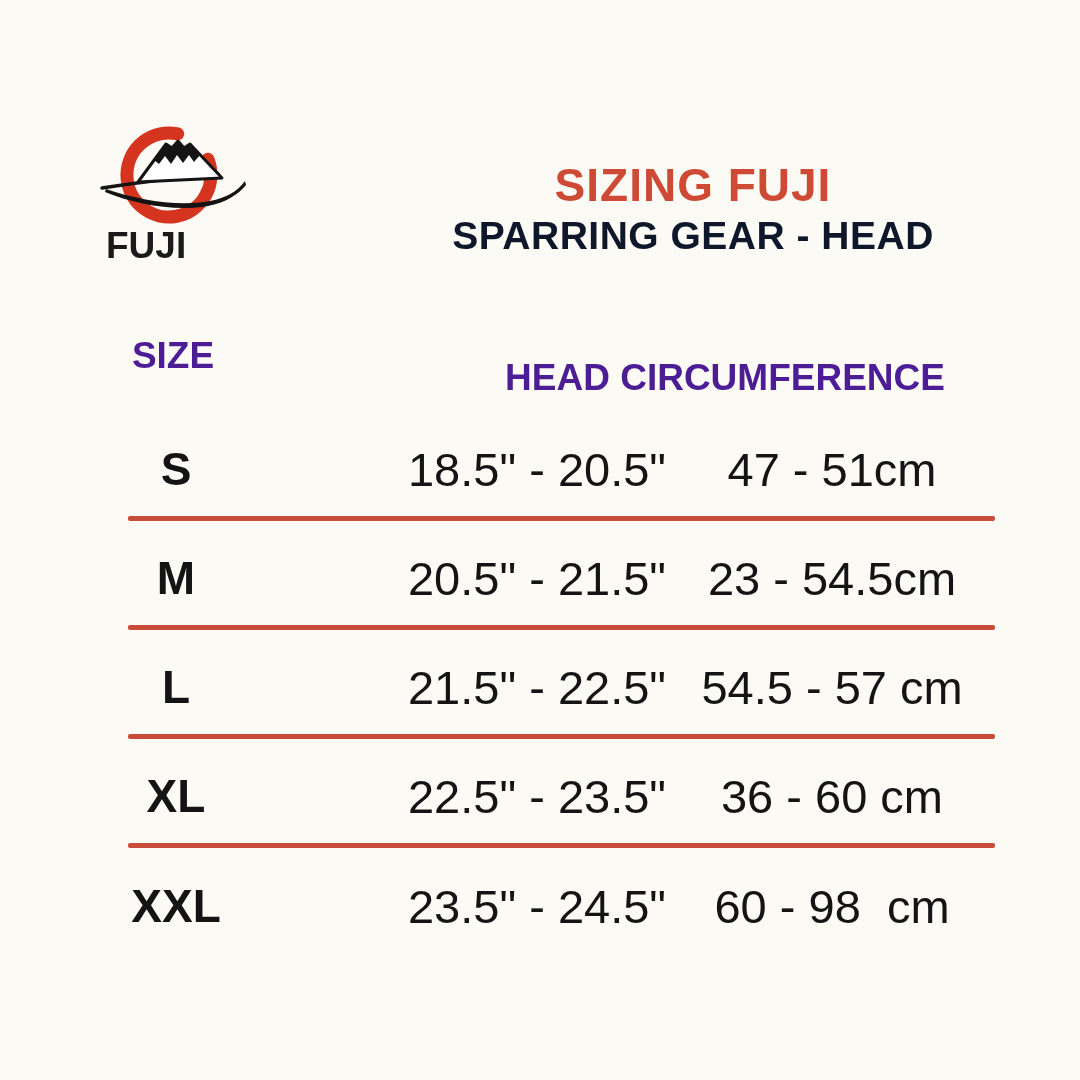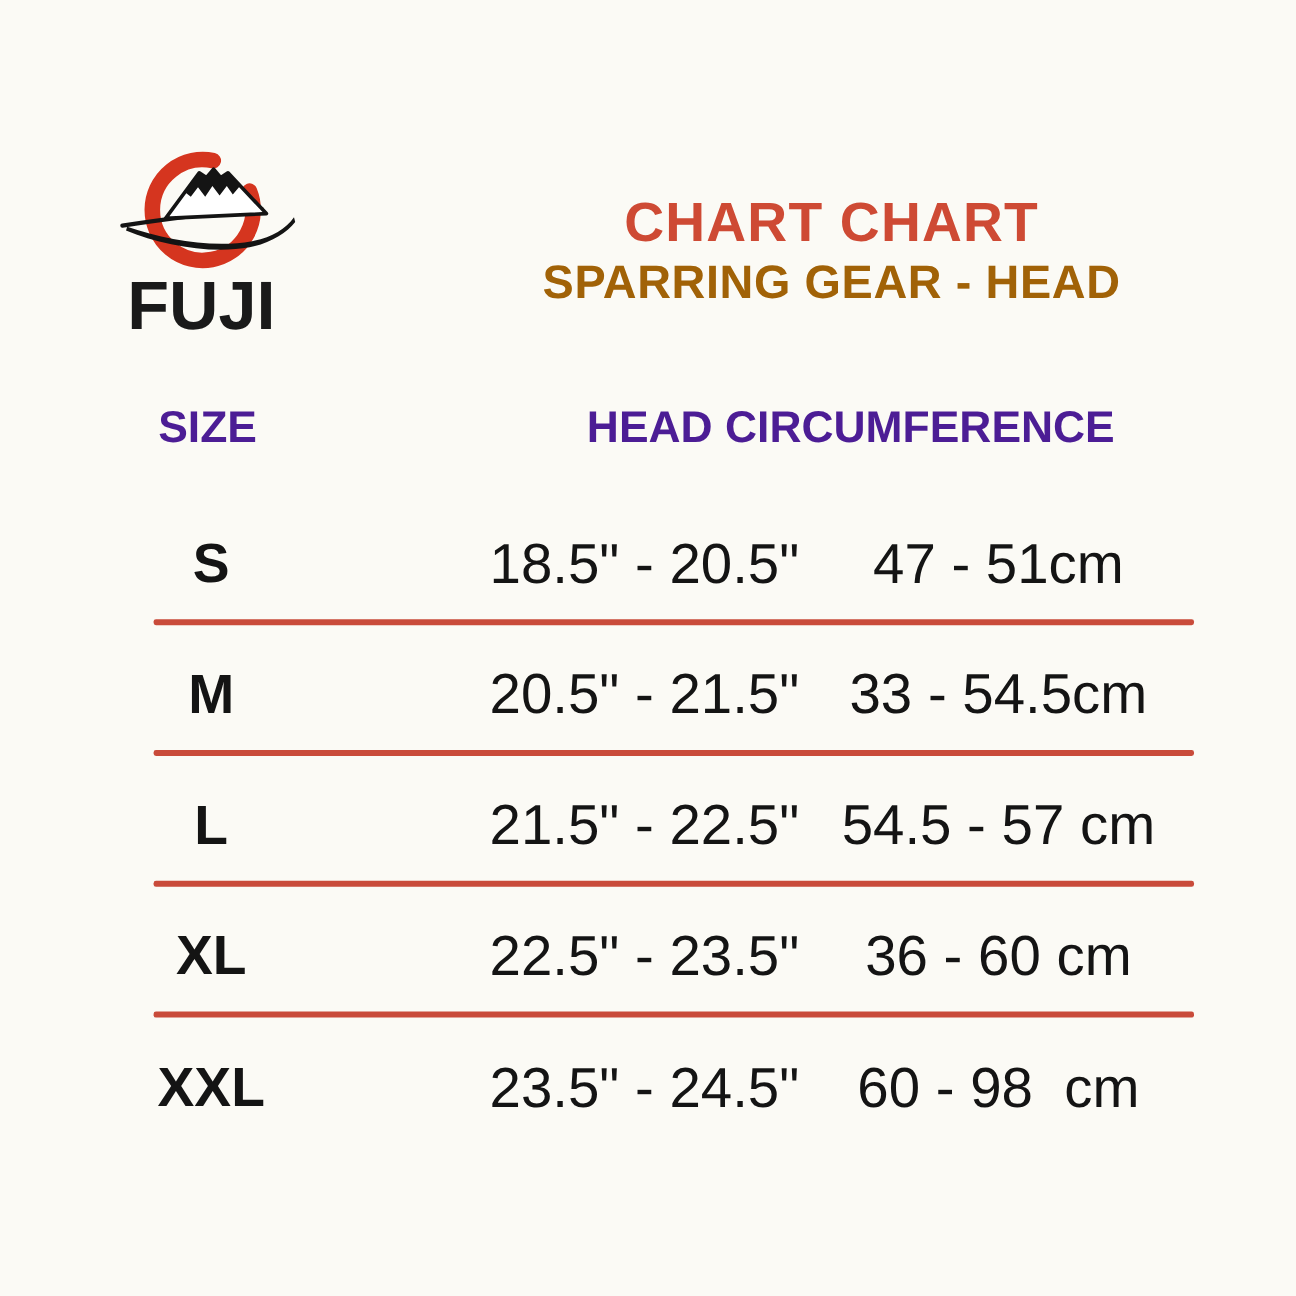--- a/index.html
+++ b/index.html
@@ -19,21 +19,21 @@
   .logo {
     position: absolute;
     left: 98px;
     top: 120px;
     width: 170px;
   }
   .logo svg { display: block; }
   .wordmark {
     margin-top: 1px;
     padding-left: 8px;
-    font-size: 57px;
+    font-size: 37px;
     font-weight: 900;
     letter-spacing: 0px;
     color: #1A1A1A;
     line-height: 1;
   }
   
   .title {
     position: absolute;
     left: 693px;
     top: 162px;
@@ -46,37 +46,37 @@
     line-height: 1;
   }
   .subtitle {
     position: absolute;
     left: 693px;
     top: 216px;
     transform: translateX(-50%);
     font-size: 39px;
     font-weight: 800;
     letter-spacing: 0.5px;
-    color: #a16207;
+    color: #0f172a;
     white-space: nowrap;
     line-height: 1;
   }
   
   .col-header {
     position: absolute;
     top: 337px;
     transform: translateX(-50%);
     font-size: 37px;
     font-weight: 800;
     color: #4c1d95;
     white-space: nowrap;
     line-height: 1;
   }
   .col-header.size-h { left: 173px; }
-  .col-header.circ-h { left: 709px; }
+  .col-header.circ-h { left: 725px; margin-top: 22px; }
   
   .row {
     position: absolute;
     left: 0;
     width: 1080px;
     height: 109px;
   }
   .r0 { top: 414px; }
   .r1 { top: 523px; }
   .r2 { top: 632px; }
@@ -122,37 +122,37 @@
 
       <path d="M 40 62 L 68 24 L 74 28 L 80 21 L 86 28 L 92 24 L 124 58 Z" fill="#FFFFFF" stroke="#141414" stroke-width="3" stroke-linejoin="round"></path>
 
       <path d="M 56 40 L 68 24 L 74 28 L 80 21 L 86 28 L 92 24 L 102 35 L 96 42 L 91 35 L 85 43 L 79 35 L 73 44 L 67 36 L 61 44 Z" fill="#141414"></path>
 
       <path d="M 8 69 C 40 80 80 87 112 81 C 128 78 140 71 147 61 L 148 65 C 141 74 127 83 110 86 C 78 92 36 84 7 72 Z" fill="#141414"></path>
     </svg>
     <div class="wordmark">FUJI</div>
   </div>
 
-  <div class="title">CHART CHART</div>
+  <div class="title">SIZING FUJI</div>
   <div class="subtitle">SPARRING GEAR - HEAD</div>
 
   <div class="col-header size-h">SIZE</div>
   <div class="col-header circ-h">HEAD CIRCUMFERENCE</div>
 
   <div class="row r0">
     <span class="cell size">S</span>
     <span class="cell inches">18.5" - 20.5"</span>
     <span class="cell cm">47 - 51cm</span>
   </div>
   <div class="divider d0"></div>
 
   <div class="row r1">
     <span class="cell size">M</span>
     <span class="cell inches">20.5" - 21.5"</span>
-    <span class="cell cm">33 - 54.5cm</span>
+    <span class="cell cm">23 - 54.5cm</span>
   </div>
   <div class="divider d1"></div>
 
   <div class="row r2">
     <span class="cell size">L</span>
     <span class="cell inches">21.5" - 22.5"</span>
     <span class="cell cm">54.5 - 57 cm</span>
   </div>
   <div class="divider d2"></div>
 

